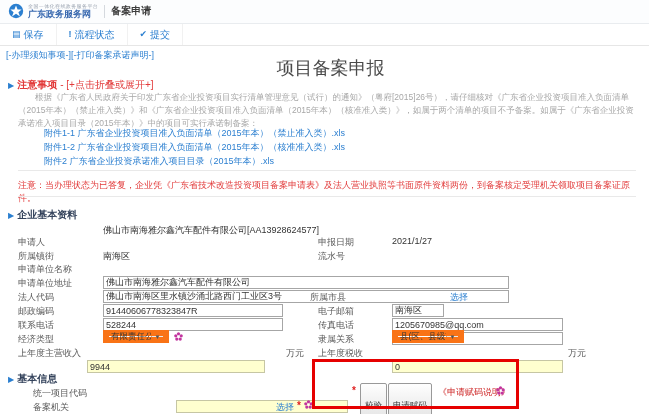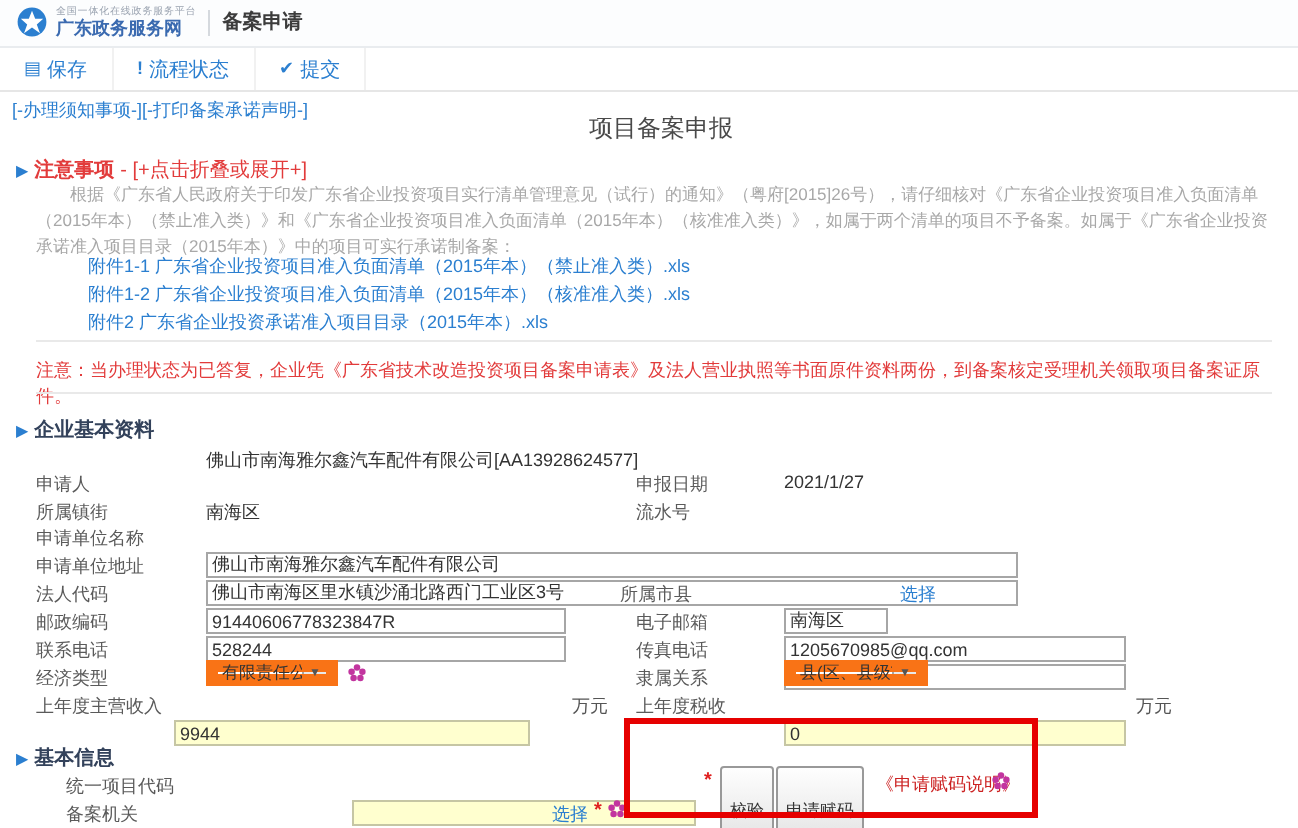--- a/index.html
+++ b/index.html
@@ -18,21 +18,21 @@
 
   
   .toolbar { position:absolute; top:24px; left:0; right:0; height:22px; border-bottom:1px solid #e6e6e6; display:flex; align-items:stretch; background:#fff; }
   .tbtn { display:flex; align-items:center; gap:3px; color:#2b7fd0; font-size:10px; padding:0 12px; border-right:1px solid #f1f1f1; cursor:pointer; }
   .ticon { font-size:9px; line-height:1; color:#2b7fd0; }
   .ticon.excl { font-weight:bold; }
 
   
   .quick-links { position:absolute; top:49px; left:6px; font-size:9px; }
   .qlink { color:#2b7fd0; text-decoration:none; cursor:pointer; }
-  .page-title { position:absolute; top:56px; left:0; right:0; text-align:center; font-size:12px; color:#4a4a4a;padding-left:12px; }
+  .page-title { position:absolute; top:56px; left:0; right:0; text-align:center; font-size:18px; color:#4a4a4a;padding-left:12px; }
 
   
   .sec-head { position:absolute; left:8px; font-size:10px; font-weight:bold; color:#33425b; }
   .arrow { color:#2b7fd0; font-size:8px; margin-right:3px; }
   .red-b { color:#e23b3b; font-weight:bold; }
   .red-n { color:#e23b3b; font-weight:normal; margin-left:3px; }
 
   
   .notice-para { position:absolute; top:91px; left:18px; width:622px; font-size:8.5px; color:#a8a8a8; line-height:13px; text-indent:17px; }
   .att { position:absolute; left:44px; font-size:9px; color:#2b7fd0; text-decoration:none; cursor:pointer; }

